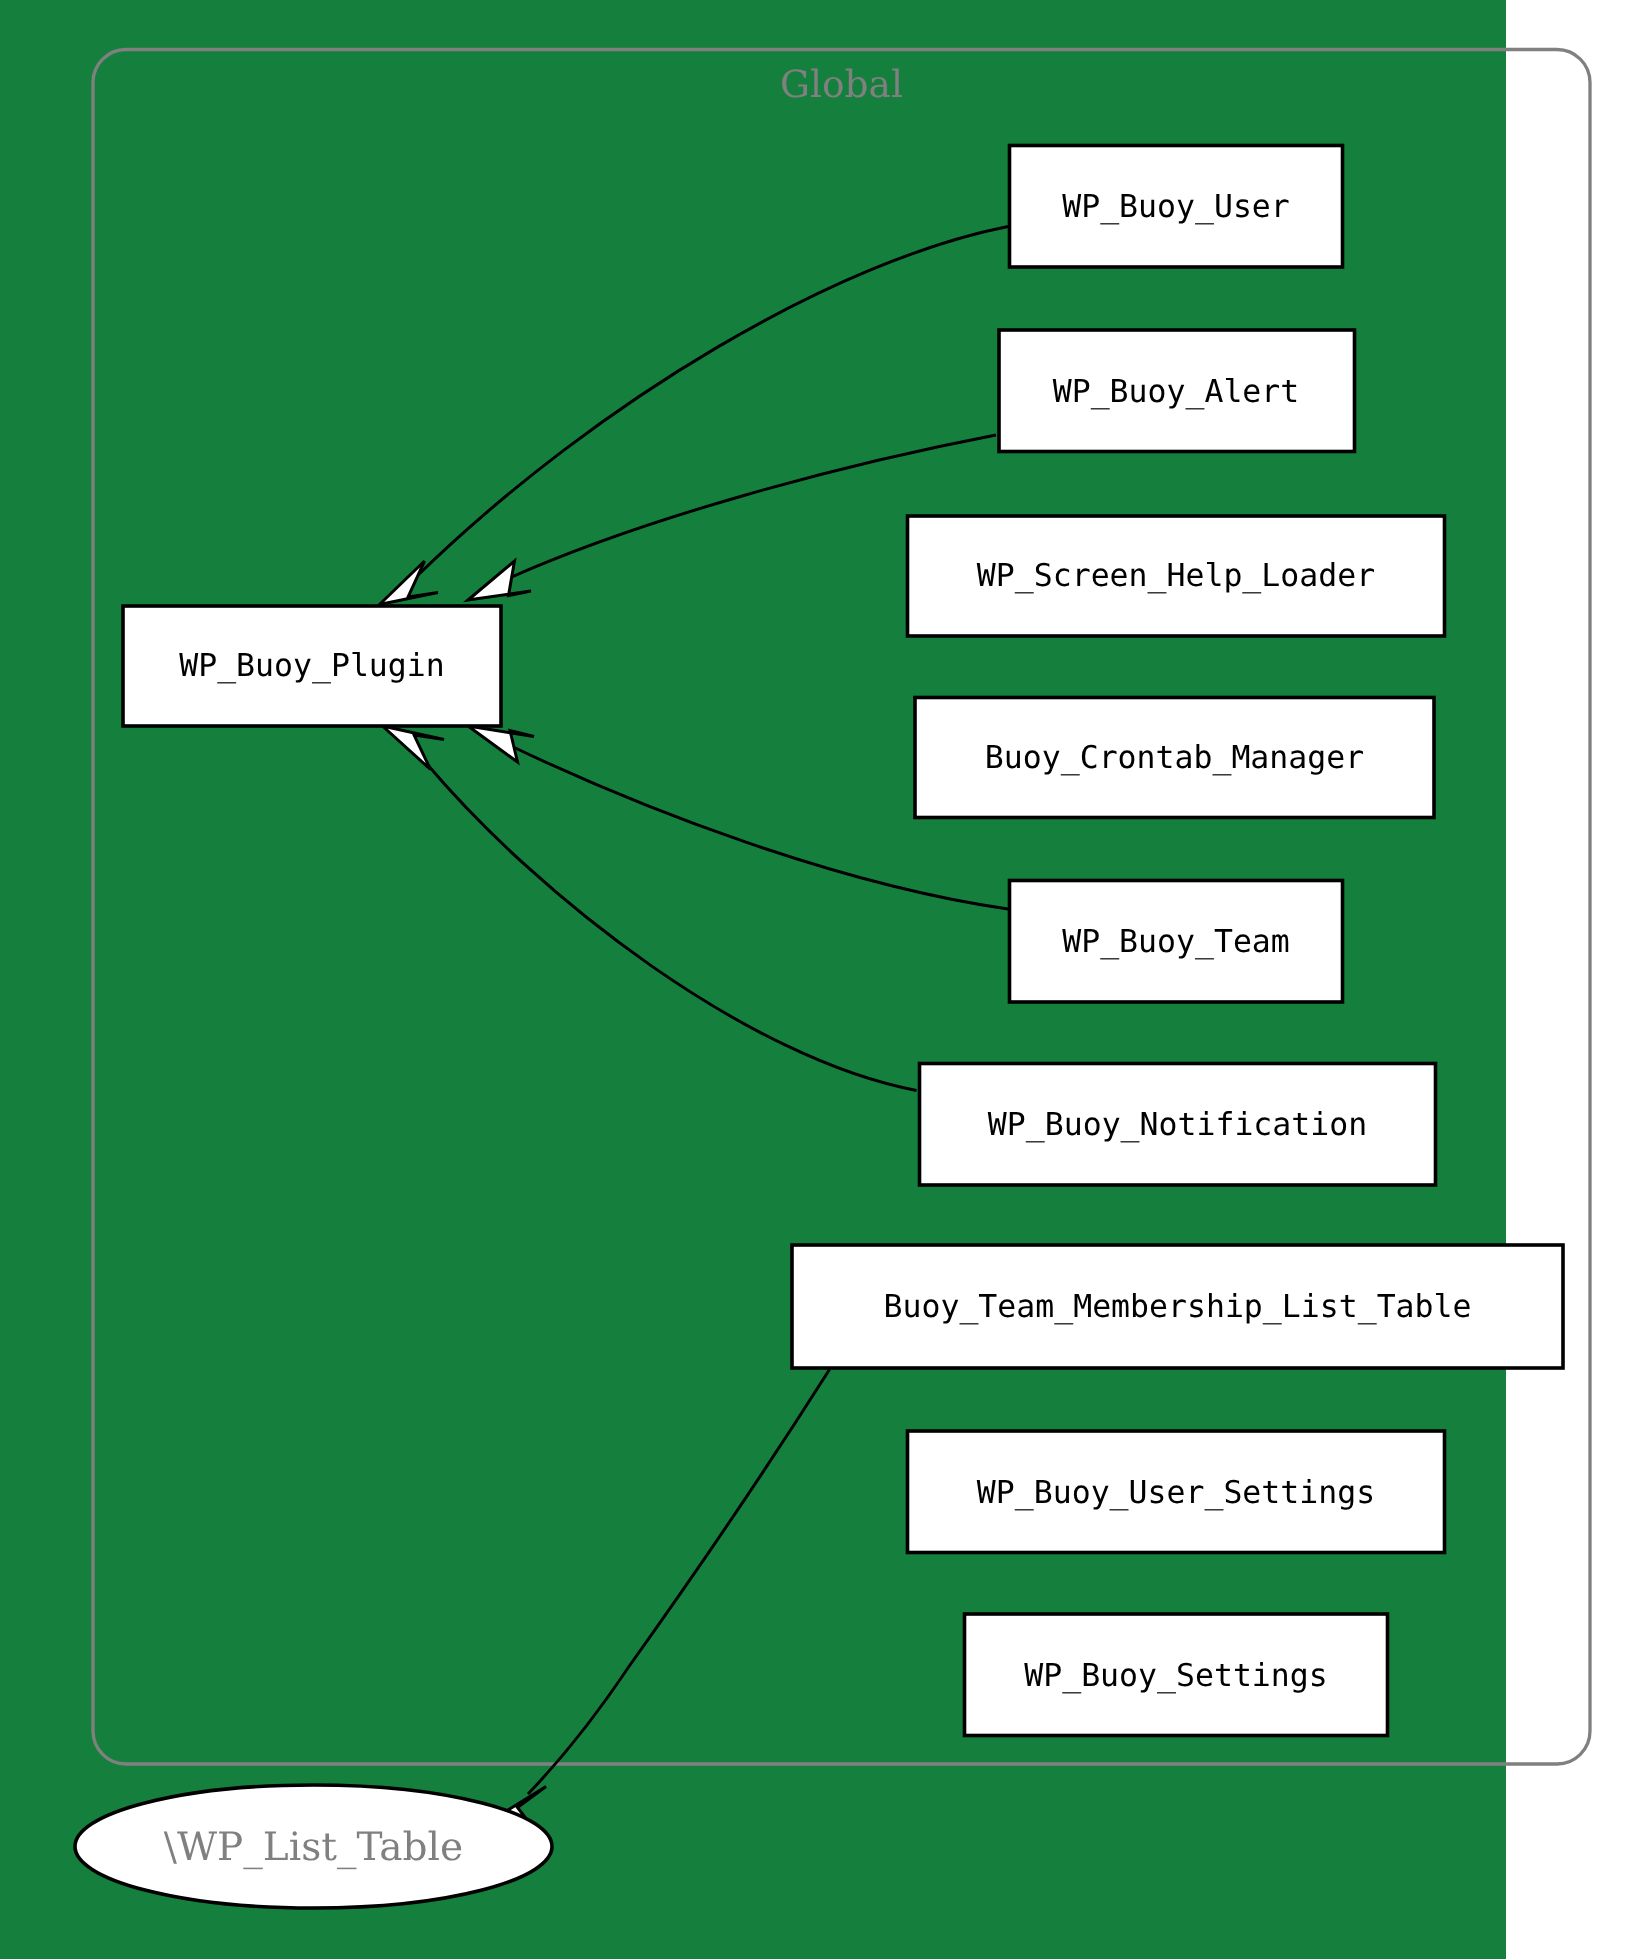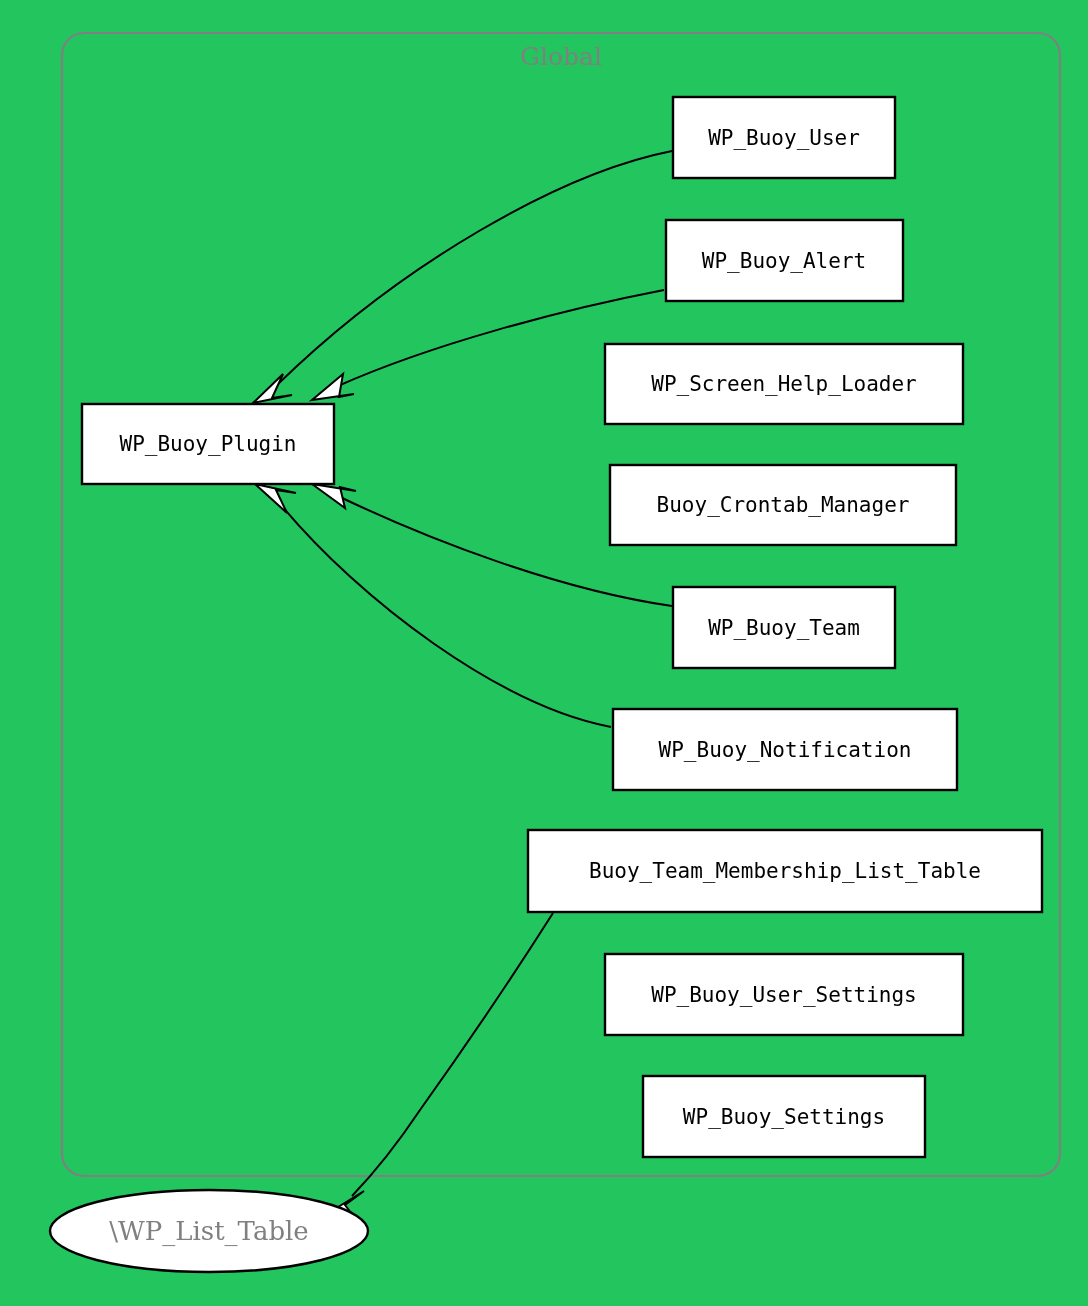--- a/index.html
+++ b/index.html
@@ -8,23 +8,23 @@
     background: #ffffff;
   }
   body {
     width: 1088px;
     height: 1306px;
     font-family: "DejaVu Sans Mono", monospace;
     overflow: hidden;
   }
   #diagram-root {
     position: relative;
-    width: 1088px;
+    width: 1004px;
     height: 1306px;
-    background: #22c55e;
+    background: #15803d;
   }
   svg#uml-canvas {
     position: absolute;
     top: 0;
     left: 0;
     width: 1088px;
     height: 1306px;
     display: block;
   }
   .cluster-box {

